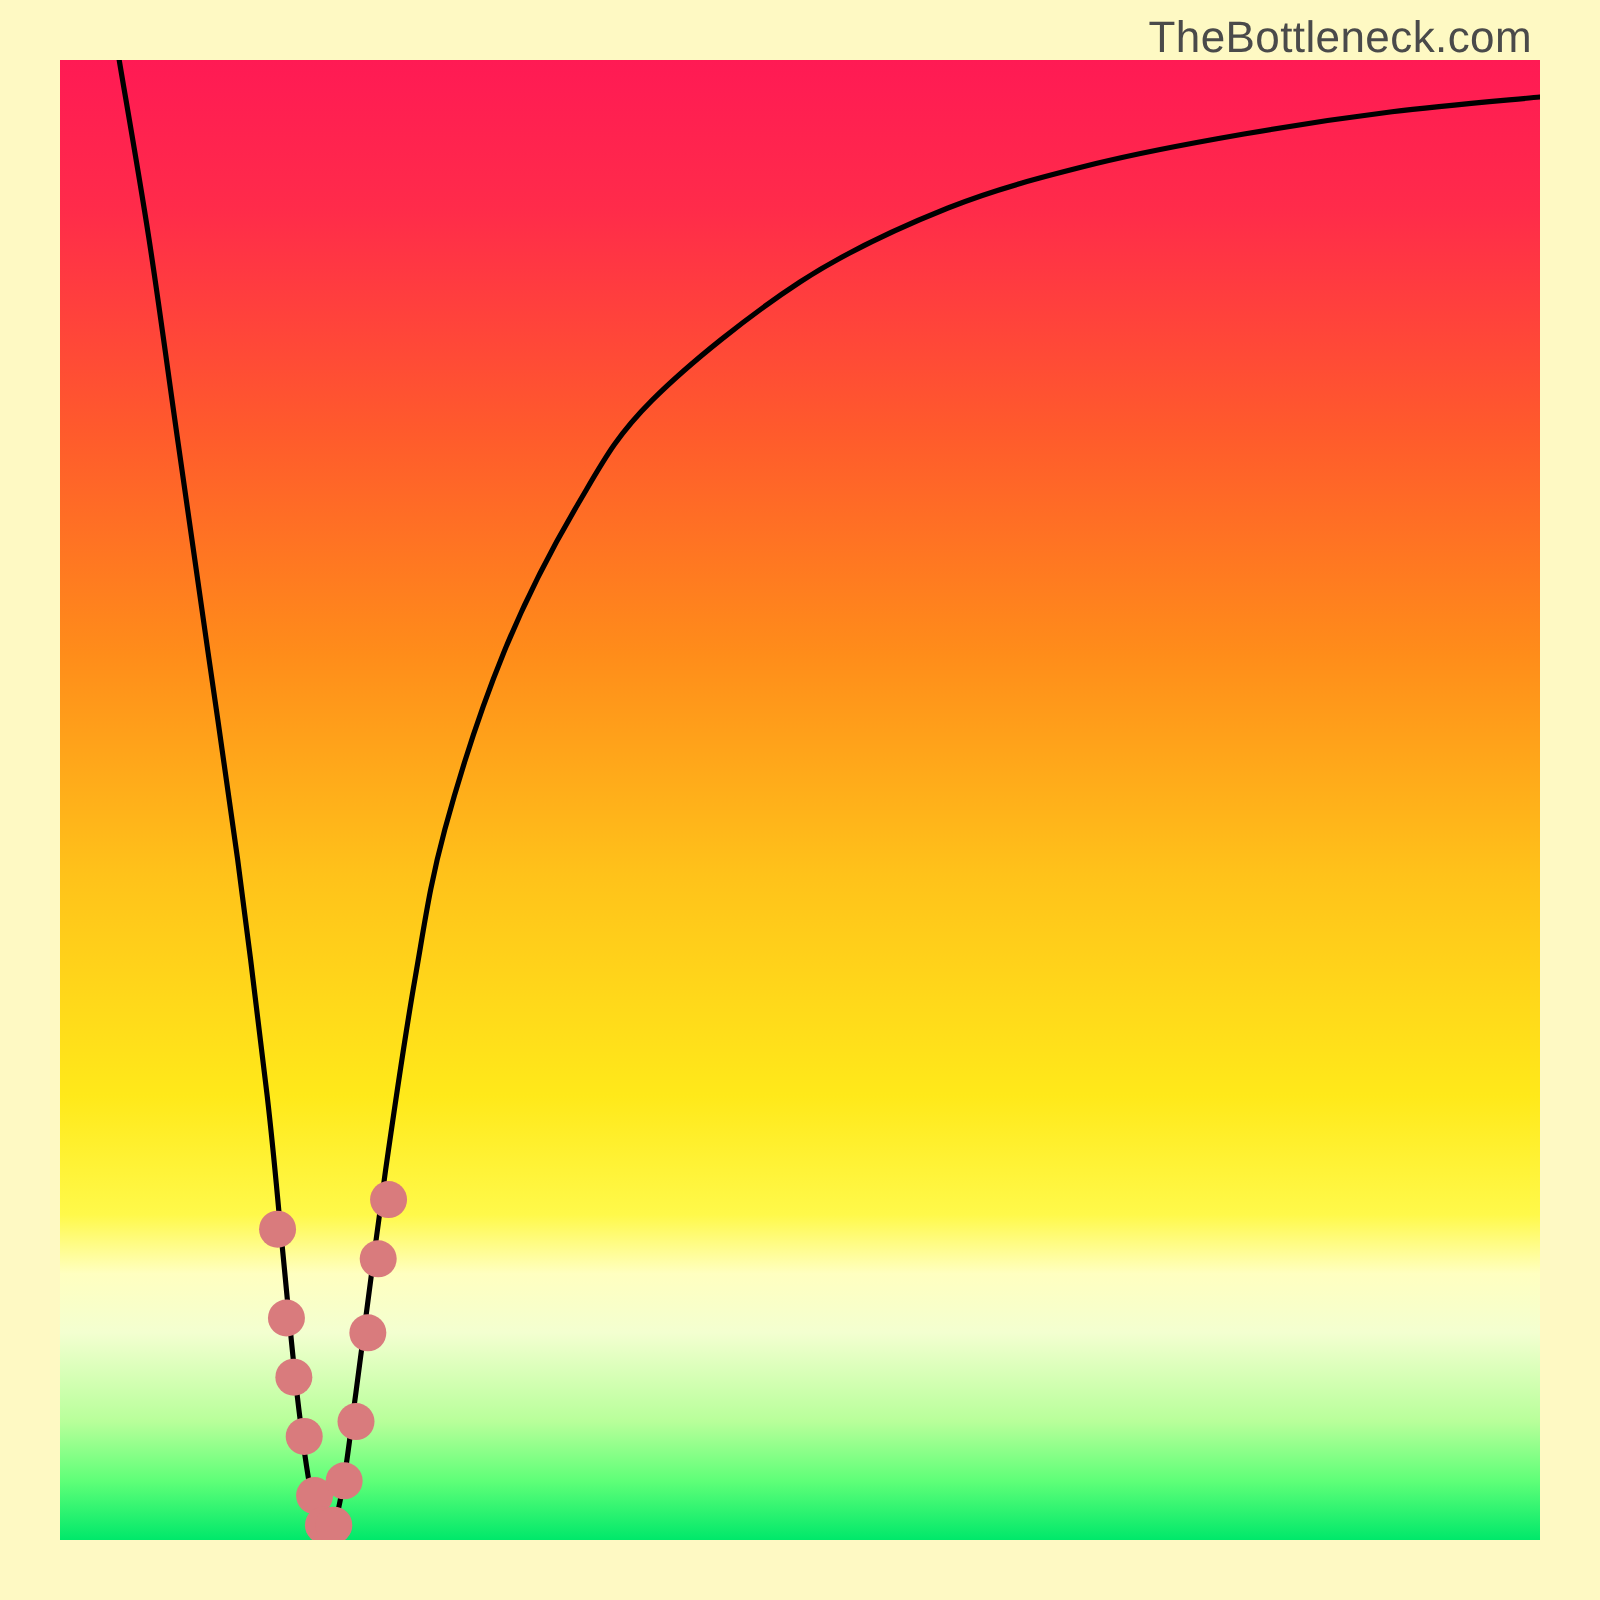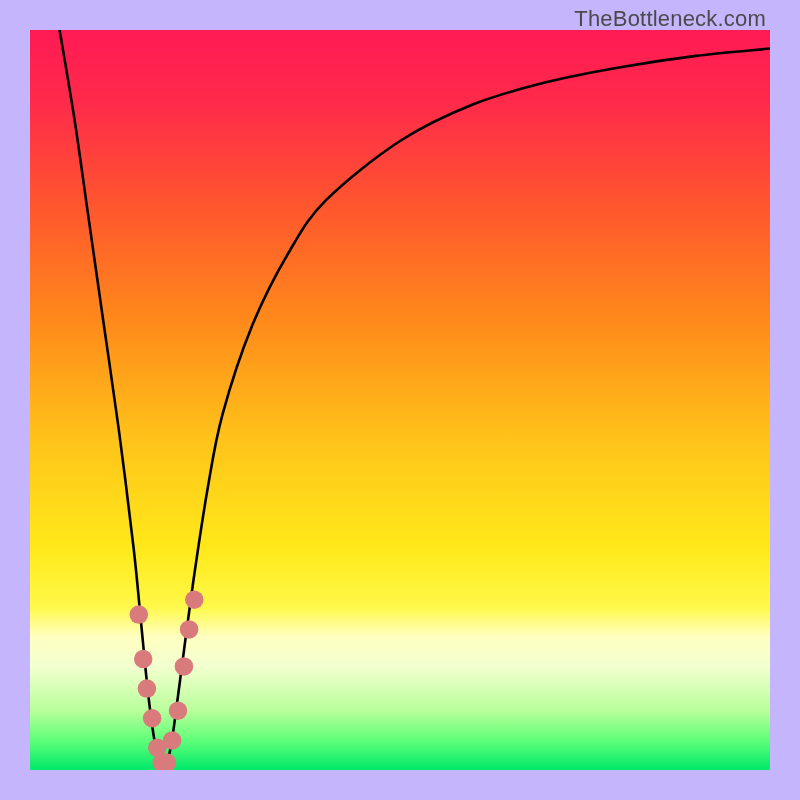--- a/index.html
+++ b/index.html
@@ -9,21 +9,21 @@
     height: 800px;
     overflow: hidden;
     background: #000;
     font-family: Arial, Helvetica, sans-serif;
   }
   .frame {
     position: absolute;
     left: 0; top: 0;
     width: 800px;
     height: 800px;
-    background: #c4b5fd;
+    background: #fef9c3;
   }
   .plot {
     position: absolute;
     left: 30px;
     top: 30px;
     width: 740px;
     height: 740px;
     overflow: hidden;
   }
   .gradient {

